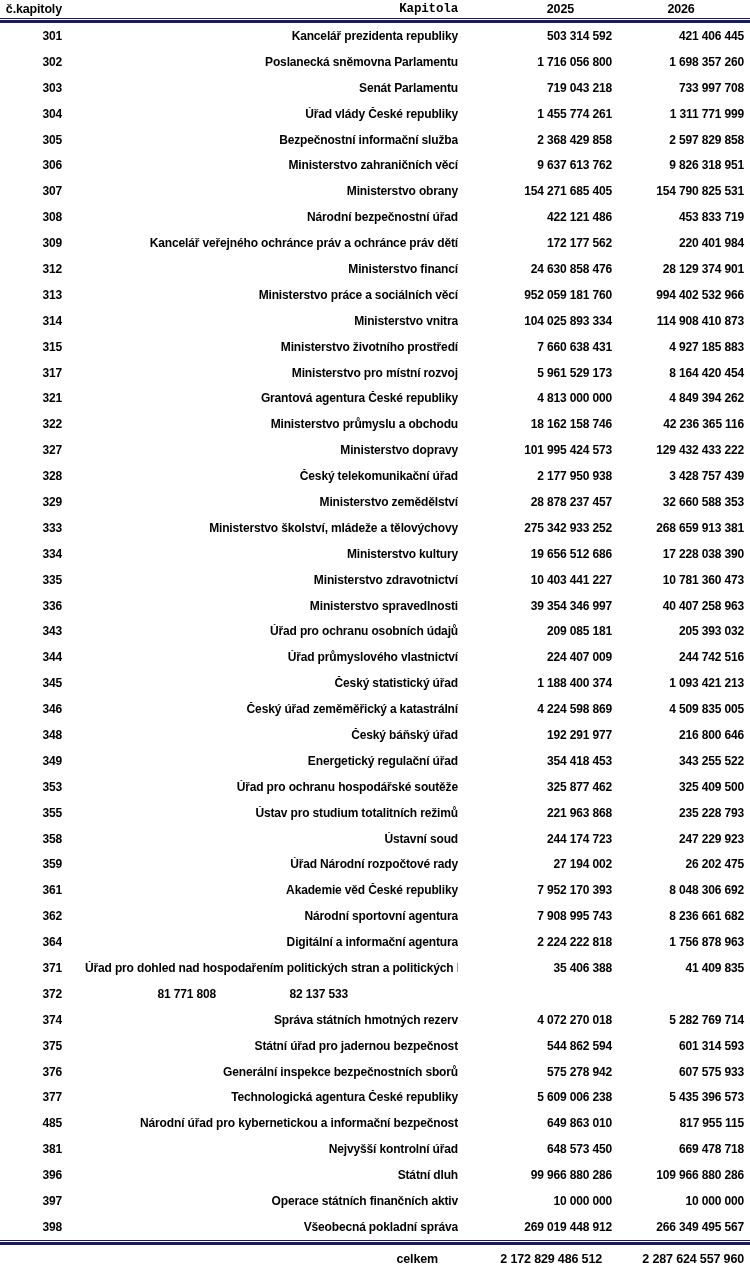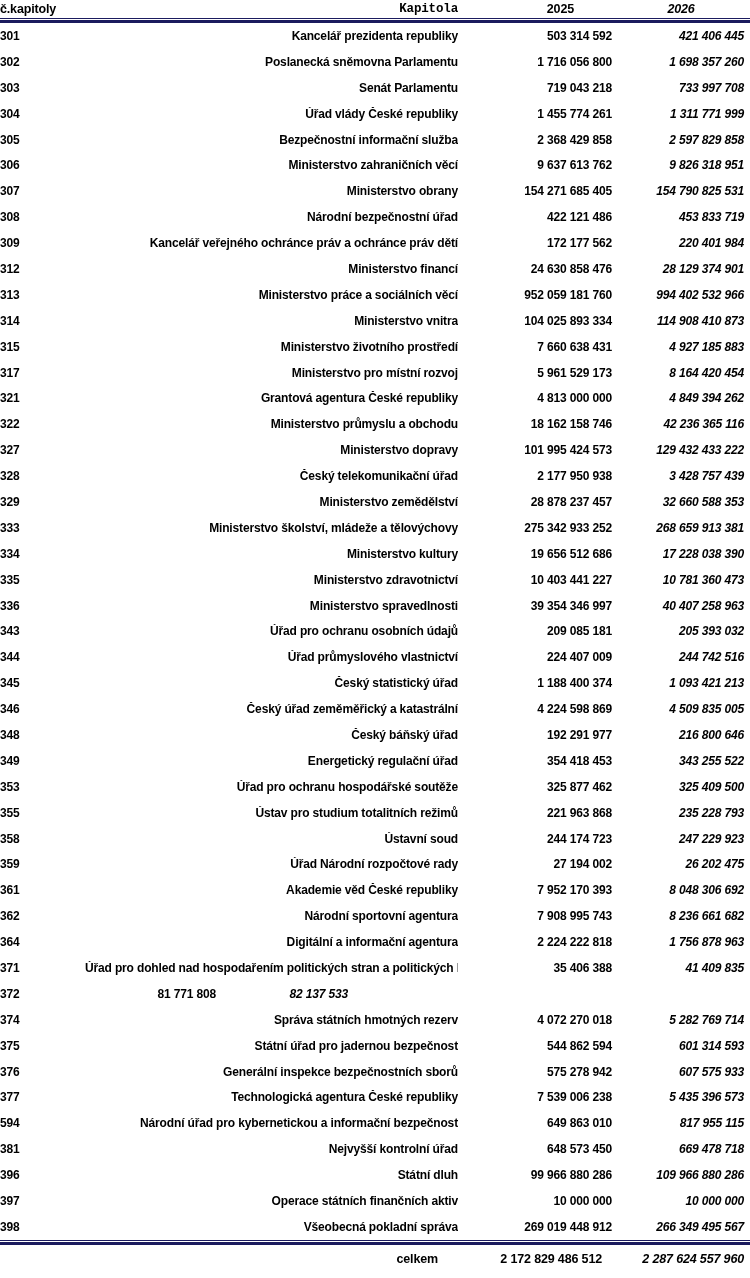--- a/index.html
+++ b/index.html
@@ -40,42 +40,41 @@
     height: 25.9px;
   }
   .footer-row {
     height: 28px;
     font-size: 12.5px;
     gap: 10px;
   }
   .col { display: block; white-space: nowrap; overflow: hidden; }
   .col.num {
     width: 62px;
-    text-align: left;
+    text-align: right;
     flex: 0 0 62px;
   }
   .col.name {
     flex: 1 1 auto;
     text-align: right;
     padding-left: 23px;
   }
   .col.y25 {
     flex: 0 0 160px;
     width: 160px;
     text-align: right;
     padding-right: 6px;
     box-sizing: border-box;
   }
   .col.y26 {
     flex: 0 0 132px;
     width: 132px;
     text-align: right;
     padding-right: 6px;
     box-sizing: border-box;
-    font-style: italic;
   }
   .hdr-name {
     text-align: right;
     padding-left: 40px !important;
     font-family: Liberation Mono, monospace;
   }
   .hdr-y25 {
     text-align: right !important;
     padding-right: 44px !important;
   }
@@ -381,26 +380,26 @@
   <div class="row">
     <span class="col num">376</span>
     <span class="col name">Generální inspekce bezpečnostních sborů</span>
     <span class="col y25">575 278 942</span>
     <span class="col y26">607 575 933</span>
   </div>
 
   <div class="row">
     <span class="col num">377</span>
     <span class="col name">Technologická agentura České republiky</span>
-    <span class="col y25">7 539 006 238</span>
+    <span class="col y25">5 609 006 238</span>
     <span class="col y26">5 435 396 573</span>
   </div>
 
   <div class="row">
-    <span class="col num">594</span>
+    <span class="col num">485</span>
     <span class="col name">Národní úřad pro kybernetickou a informační bezpečnost</span>
     <span class="col y25">649 863 010</span>
     <span class="col y26">817 955 115</span>
   </div>
 
   <div class="row">
     <span class="col num">381</span>
     <span class="col name">Nejvyšší kontrolní úřad</span>
     <span class="col y25">648 573 450</span>
     <span class="col y26">669 478 718</span>

